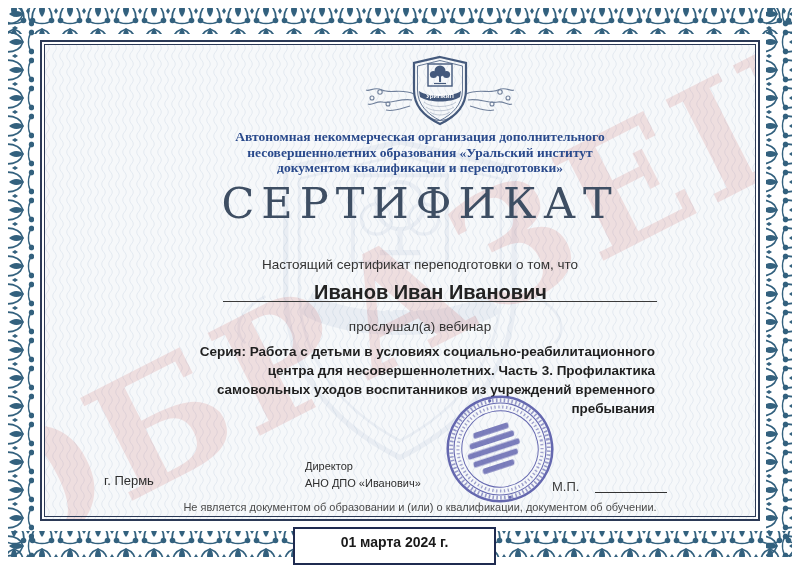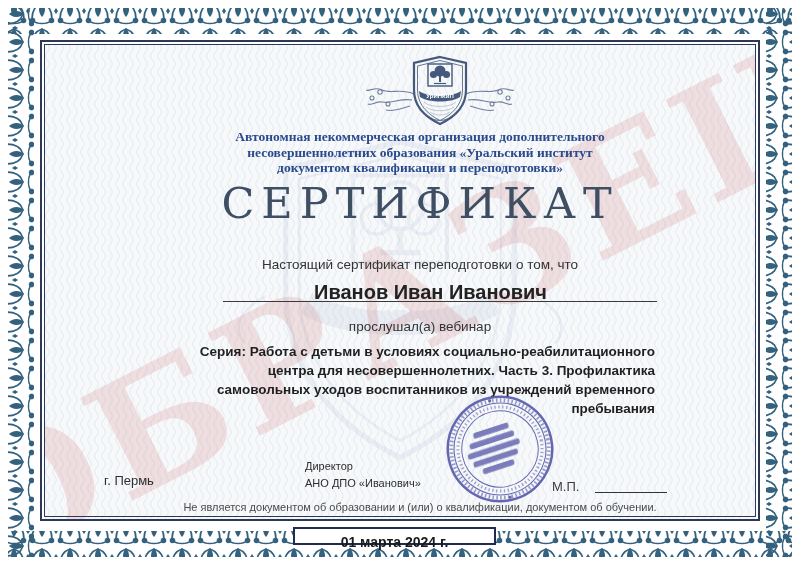--- a/index.html
+++ b/index.html
@@ -59,21 +59,21 @@
   .course{
     top:342px;left:145px;right:145px;font-size:13.5px;font-weight:bold;
     line-height:19px;color:#1f1f1f;text-align:right;position:absolute;
   }
   .city{position:absolute;left:64px;top:473px;font-size:13px;color:#2e2e2e;}
   .director{position:absolute;left:265px;top:458px;font-size:11px;line-height:16.5px;color:#2e2e2e;}
   .seal-label{position:absolute;left:512px;top:479px;font-size:13px;color:#3c3c3c;}
   .sig-line{position:absolute;left:555px;top:492px;width:72px;border-top:1.5px solid #333;}
   .disclaimer{top:501px;font-size:11px;color:#4a4a4a;}
   .date-box{
-    position:absolute;left:293px;top:527px;width:203px;height:18px;
+    position:absolute;left:293px;top:527px;width:203px;height:38px;
     background:#fff;border:2px solid #1f2b50;box-sizing:border-box;
     text-align:center;line-height:26px;font-size:14px;font-weight:bold;color:#1a1a1a;z-index:6;
   }
   .stamp{position:absolute;left:442px;top:391px;opacity:0.85;z-index:5;}
   .ghost{position:absolute;left:232px;top:128px;opacity:0.08;}
   .logo{position:absolute;left:322px;top:54px;}
   .content{position:absolute;inset:0;z-index:4;margin-left:40px;}
   .border-layer{z-index:2;}
   .frame-layer{z-index:3;}
 </style>

